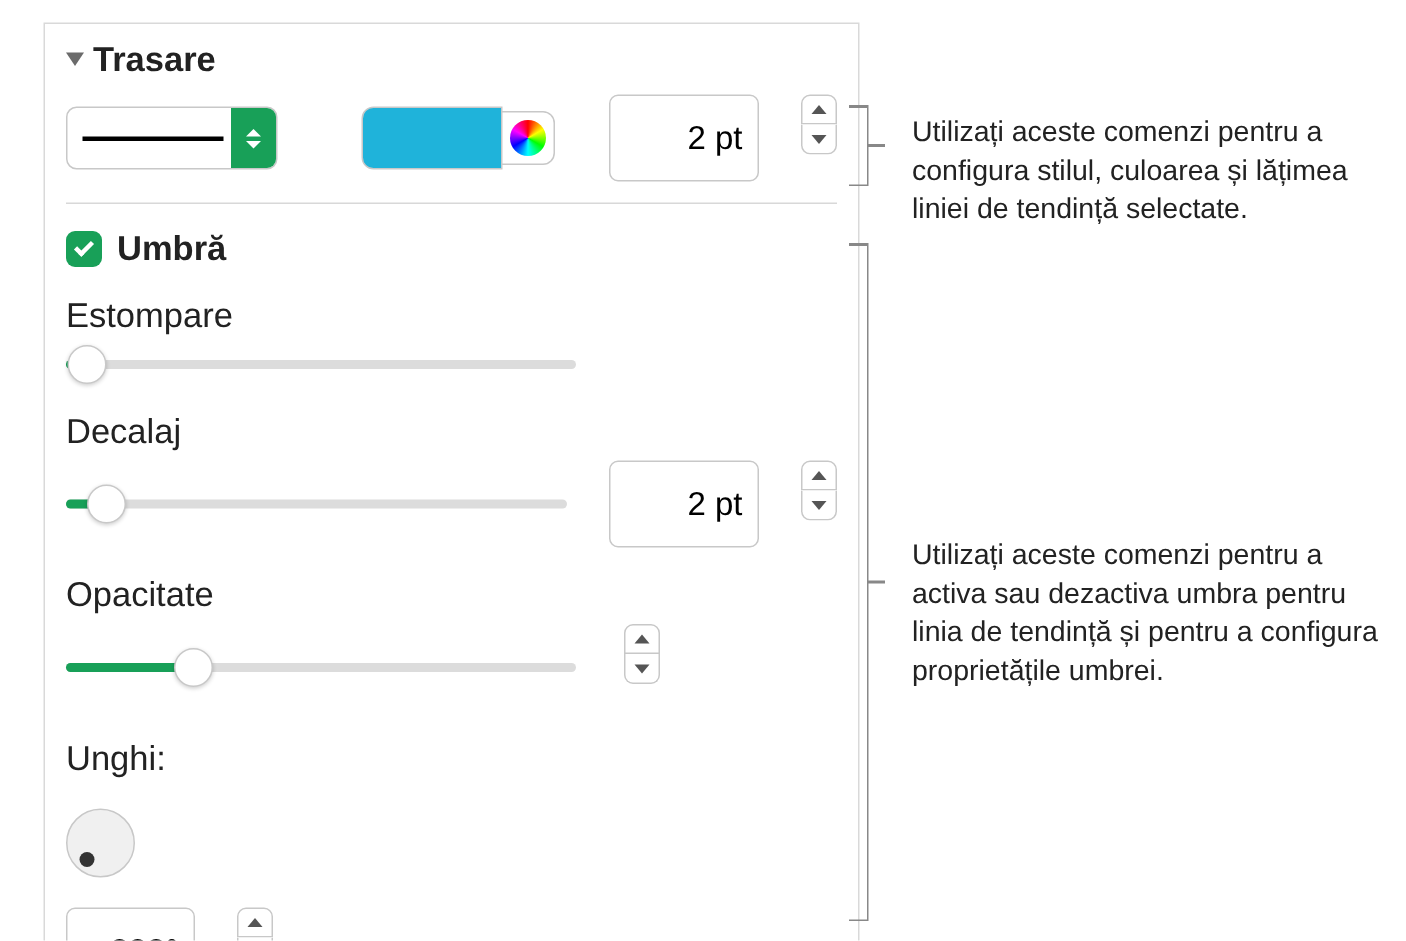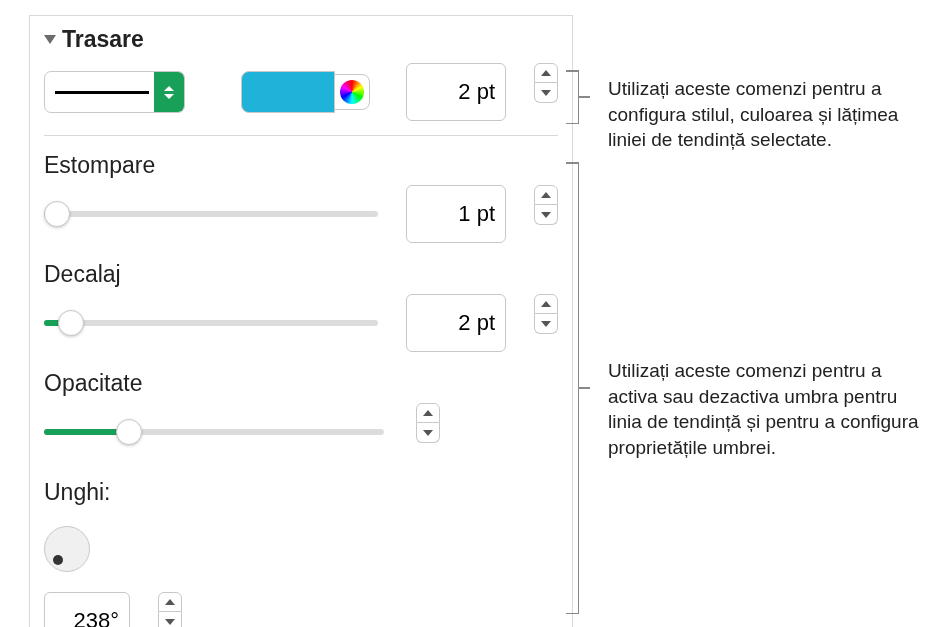--- a/index.html
+++ b/index.html
@@ -301,38 +301,33 @@
           </div>
         <div class="btn">
             <div class="down"></div>
           </div>
       </div>
     </div>
   </div>
 
   <hr class="divider">
 
+  <div class="checkbox-row">
+    <div class="checkbox">
+      <div class="checkmark"></div>
+    </div>
+    <span>Umbră</span>
+  </div>
 
   <div class="field-label">Estompare</div>
   <div class="slider-row">
     <div class="slider">
       <div class="slider-track">
         <div class="slider-fill" style="width:4%"></div>
         <div class="slider-thumb" style="left:4%"></div>
-      </div>
-    </div>
-    <div class="number-field">
-      <input type="text" value="1 pt" style="">
-      <div class="stepper">
-        <div class="btn">
-            <div class="up"></div>
-          </div>
-        <div class="btn">
-            <div class="down"></div>
-          </div>
       </div>
     </div>
   </div>
 
   <div class="field-label">Decalaj</div>
   <div class="slider-row">
     <div class="slider">
       <div class="slider-track">
         <div class="slider-fill" style="width:8%"></div>
         <div class="slider-thumb" style="left:8%"></div>

